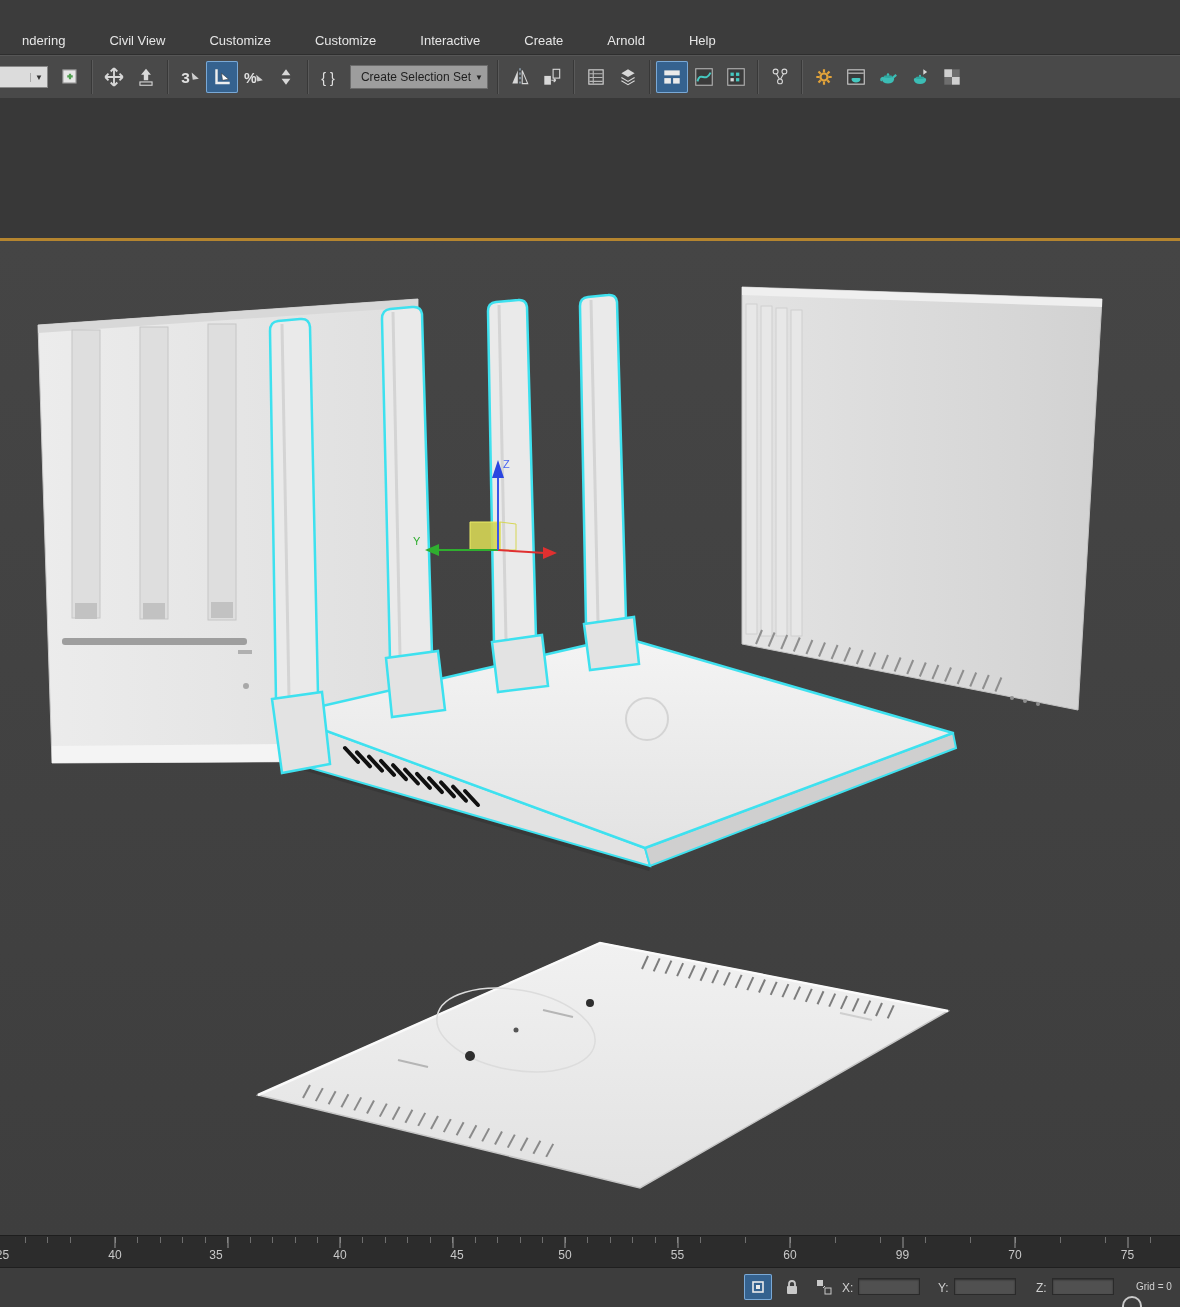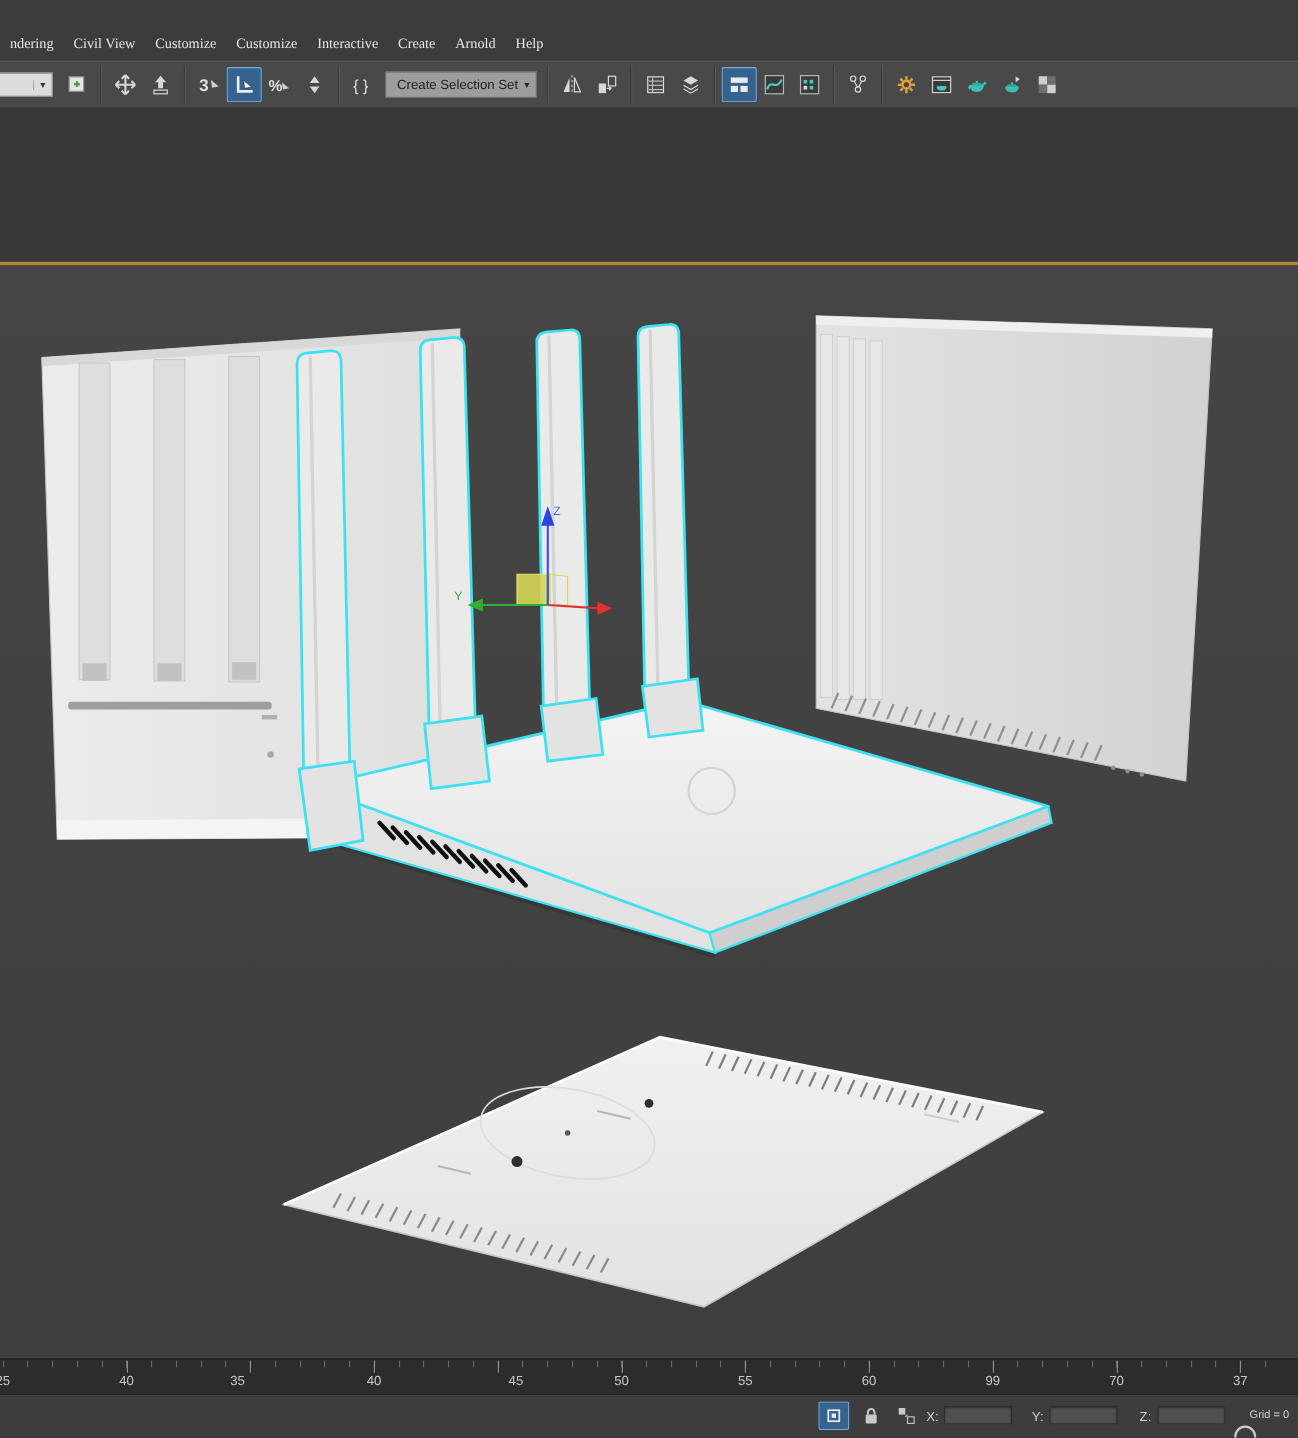--- a/index.html
+++ b/index.html
@@ -3,21 +3,21 @@
 <meta charset="utf-8">
 <style>
   html,body{margin:0;padding:0;background:#2b2b2b;}
   body{width:1180px;height:1307px;position:relative;overflow:hidden;
        font-family:"Liberation Sans",sans-serif;-webkit-font-smoothing:antialiased;}
   #page{position:absolute;inset:0;overflow:hidden;background:#3a3a3a;}
 
   
   .menubar{position:absolute;top:0;left:0;right:0;height:54px;background:#3c3c3c;
            display:flex;align-items:flex-end;border-bottom:1px solid #2e2e2e;}
-  .menu-item{color:#e6e6e6;font-size:13px;padding:6px 9px;white-space:nowrap;font-family:Liberation Serif, serif;}
+  .menu-item{color:#e6e6e6;font-size:13px;padding:6px 22px;white-space:nowrap;}
 
   
   .toolbar{position:absolute;top:55px;left:0;right:0;height:42px;background:#494949;
            border-top:1px solid #565656;border-bottom:1px solid #2b2b2b;
            display:flex;align-items:center;overflow:hidden;}
   .tbtn{width:32px;height:32px;display:flex;align-items:center;justify-content:center;
         border-radius:2px;flex:none;}
   .tbtn.active{background:#35628f;box-shadow:inset 0 0 0 1px #7aa9d6;}
   .tsep{width:1px;height:34px;background:#383838;border-right:1px solid #5a5a5a;
         margin:0 5px;flex:none;}
@@ -461,27 +461,27 @@
     </svg>
   </div>
 
   <div class="timeline">
     <div class="ticks"></div>
     <div class="ticks-tall"></div>
     <span class="tl-label" style="left:2.5px">25</span>
     <span class="tl-label" style="left:115px">40</span>
     <span class="tl-label" style="left:216px">35</span>
     <span class="tl-label" style="left:340px">40</span>
-    <span class="tl-label" style="left:469px">45</span>
+    <span class="tl-label" style="left:457px">45</span>
     <span class="tl-label" style="left:565px">50</span>
     <span class="tl-label" style="left:677.5px">55</span>
     <span class="tl-label" style="left:790px">60</span>
     <span class="tl-label" style="left:902.5px">99</span>
     <span class="tl-label" style="left:1015px">70</span>
-    <span class="tl-label" style="left:1127.5px">37</span>
+    <span class="tl-label" style="left:1127.5px">75</span>
   </div>
 
   <div class="statusbar">
 
     <div class="sb-btn active" style="left:744px">
       <svg width="20" height="20" viewBox="0 0 20 20">
         <rect x="5" y="5" width="10" height="10" fill="none" stroke="#eaeaea" stroke-width="1.6"></rect>
         <rect x="8" y="8" width="4" height="4" fill="#eaeaea"></rect>
       </svg>
     </div>

